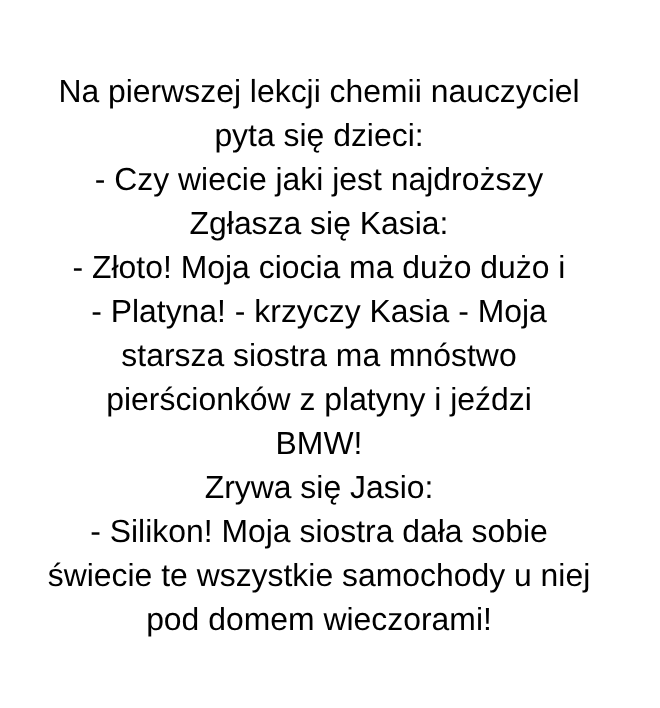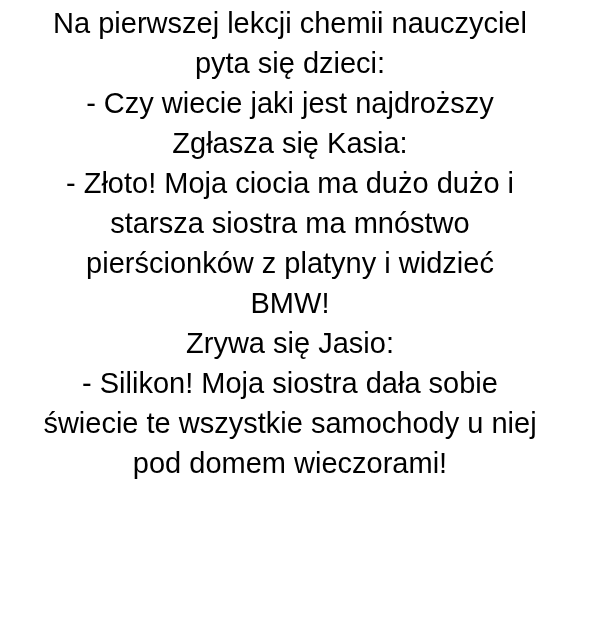--- a/index.html
+++ b/index.html
@@ -6,21 +6,21 @@
     margin: 0;
     padding: 0;
     background: #ffffff;
   }
   .page {
     width: 580px;
     height: 644px;
     background: #ffffff;
     overflow: hidden;
     display: flex;
-    align-items: flex-start;
+    align-items: center;
     justify-content: center;
   }
   .joke-text {
     width: 100%;
     padding-top: 3px;
     font-family: "Liberation Sans", "DejaVu Sans", sans-serif;
     font-size: 29px;
     line-height: 40px;
     color: #000000;
     text-align: center;
@@ -34,21 +34,22 @@
 </head>
 <body>
 
 <div class="page">
   <div class="joke-text">
     <div class="joke-line">Na pierwszej lekcji chemii nauczyciel</div>
     <div class="joke-line">pyta się dzieci:</div>
     <div class="joke-line">- Czy wiecie jaki jest najdroższy</div>
     <div class="joke-line">Zgłasza się Kasia:</div>
     <div class="joke-line">- Złoto! Moja ciocia ma dużo dużo i</div>
+    <div class="joke-line">- Platyna! - krzyczy Kasia - Moja</div>
     <div class="joke-line">starsza siostra ma mnóstwo</div>
-    <div class="joke-line">pierścionków z platyny i widzieć</div>
+    <div class="joke-line">pierścionków z platyny i jeździ</div>
     <div class="joke-line">BMW!</div>
     <div class="joke-line">Zrywa się Jasio:</div>
     <div class="joke-line">- Silikon! Moja siostra dała sobie</div>
     <div class="joke-line">świecie te wszystkie samochody u niej</div>
     <div class="joke-line">pod domem wieczorami!</div>
   </div>
 </div>
 
 </body></html>

